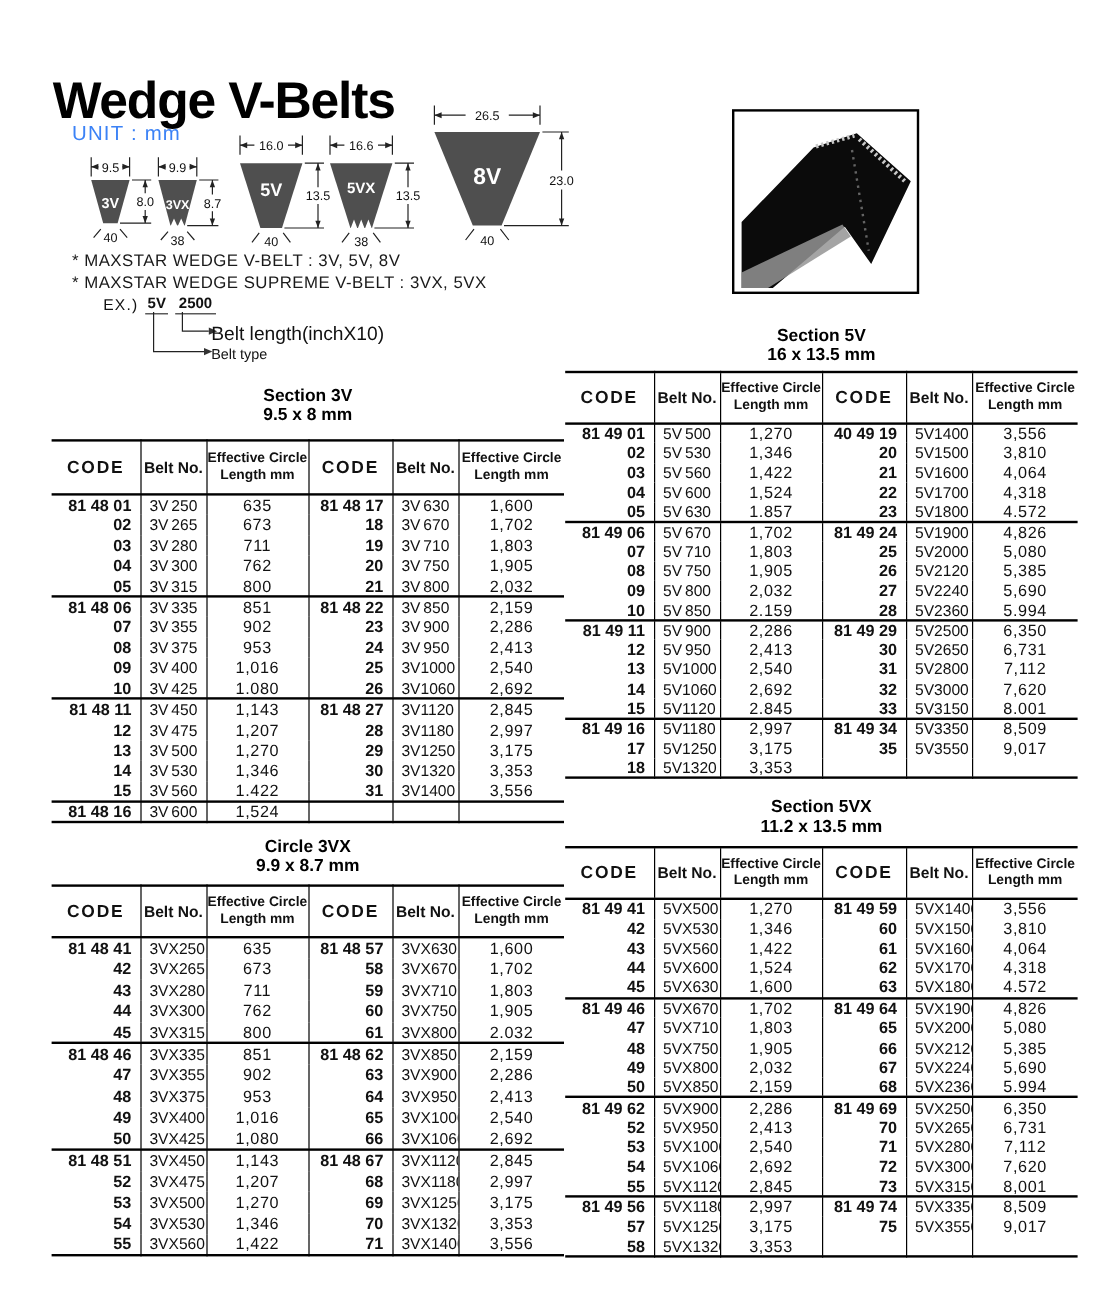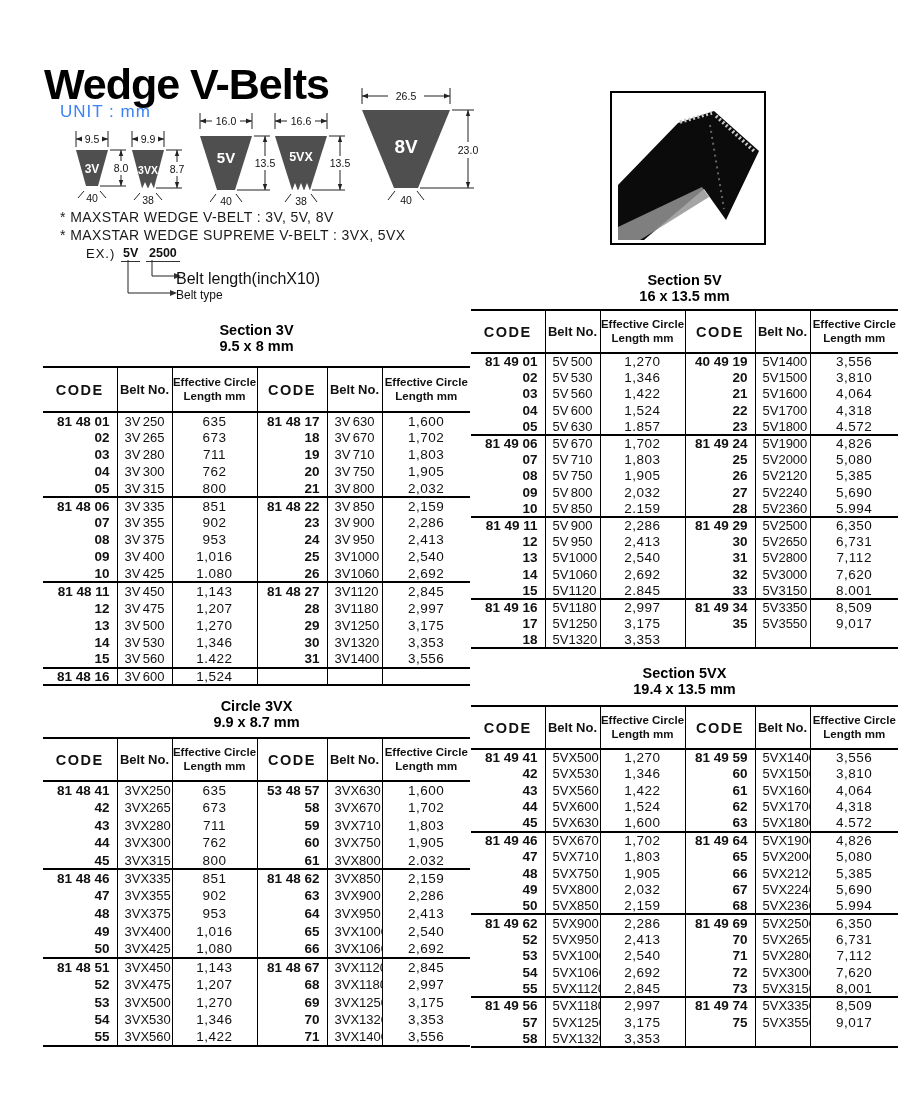--- a/index.html
+++ b/index.html
@@ -834,21 +834,21 @@
     <tbody>
         <tr>
           <td class="code">81 48 41</td>
           <td class="belt">
             <div class="beltw">
               <span>3VX</span>
               <span>250</span>
             </div>
           </td>
           <td class="len">635</td>
-          <td class="code">53 48 57</td>
+          <td class="code">81 48 57</td>
           <td class="belt">
             <div class="beltw">
               <span>3VX</span>
               <span>630</span>
             </div>
           </td>
           <td class="len">1,600</td>
         </tr>
         <tr>
           <td class="code">42</td>
@@ -1101,21 +1101,21 @@
             </div>
           </td>
           <td class="len">3,556</td>
         </tr>
       </tbody>
   </table>
 </div>
 
 <div class="section" style="left:471px;top:665px">
   <div class="sec-title">Section 5VX</div>
-  <div class="sec-title">19.4 x 13.5 mm</div>
+  <div class="sec-title">11.2 x 13.5 mm</div>
   <table class="belt-table t5vx" style="margin-top:8px">
     <colgroup>
         <col style="width:74px">
         <col style="width:55px">
         <col style="width:85px">
         <col style="width:70px">
         <col style="width:55px">
         <col style="width:88px">
       </colgroup>
     <thead>

